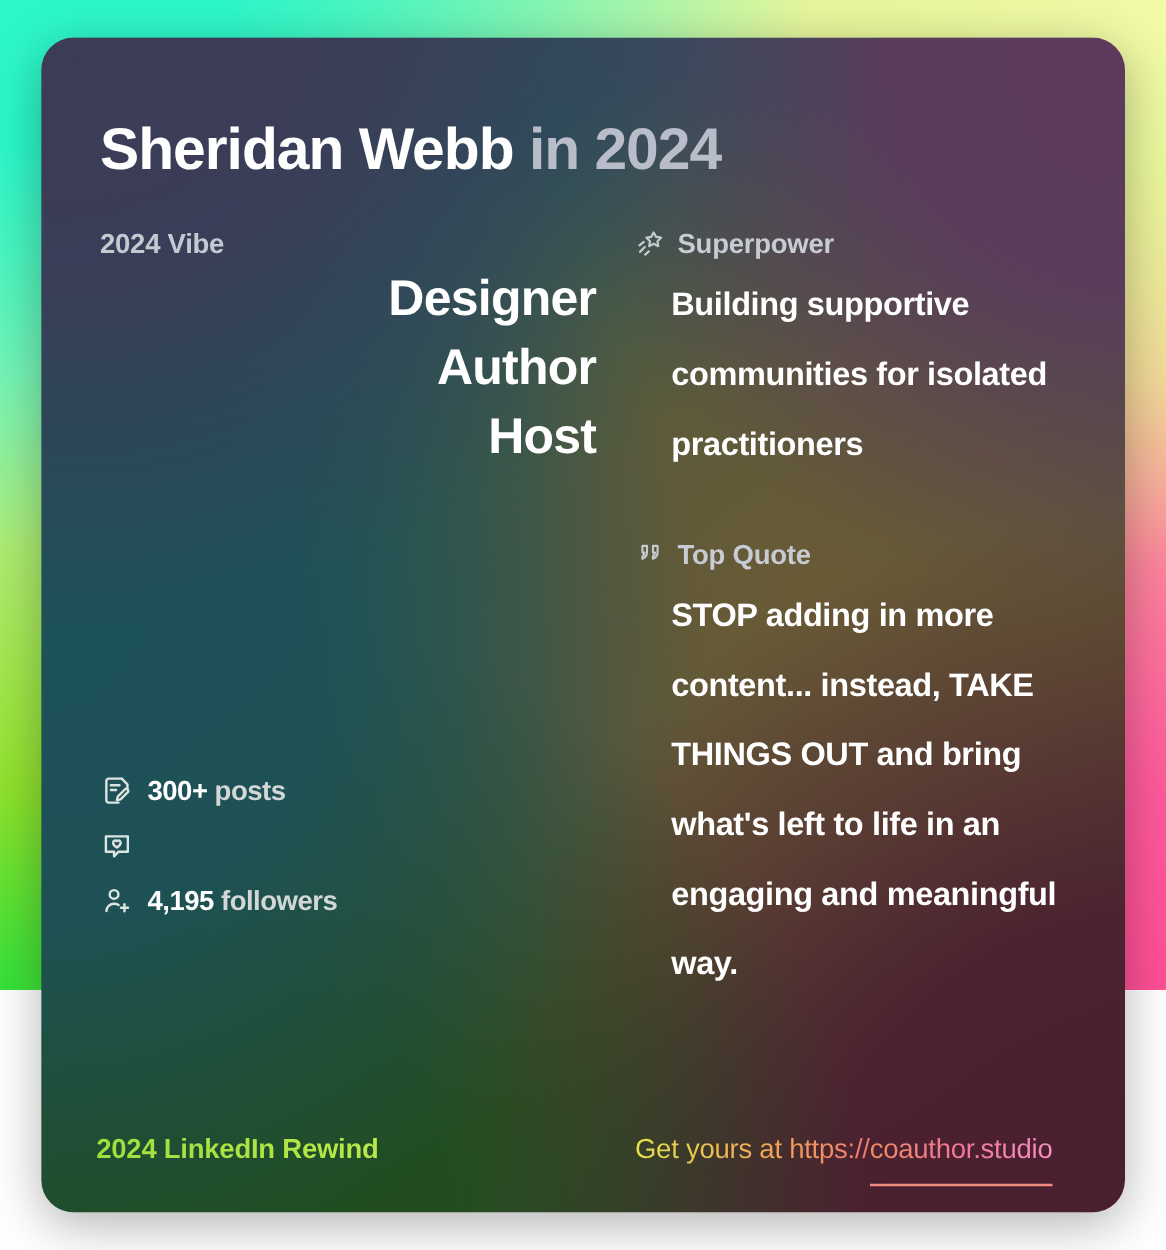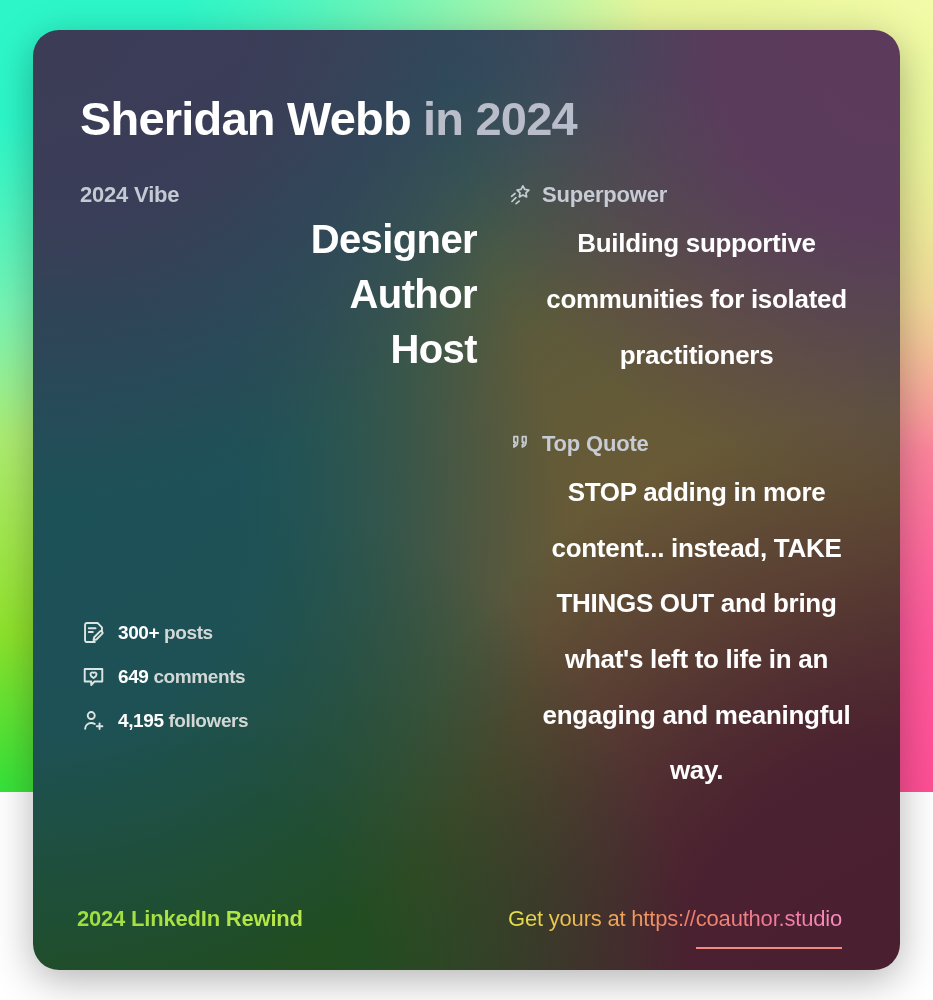--- a/index.html
+++ b/index.html
@@ -44,21 +44,21 @@
     letter-spacing:-0.8px;
     margin-top:24px; margin-left:3px;
     white-space:nowrap;
   }
   #title .name { color:#ffffff; font-weight:700; }
   #title .year { color:#b9bdc9; font-weight:600; }
 
   
   #body { display:flex; margin-top:39px; }
   #col-left  { width:400px; flex:none; padding-left:3px; position:relative; }
-  #col-right { flex:1; padding-left:30px;text-align:center; }
+  #col-right { flex:1; padding-left:30px; }
 
   .section-label {
     display:flex; align-items:center; gap:9px;
     color:#c7ccd4; font-size:22px; font-weight:700;
     letter-spacing:-0.2px;
   }
   .section-label.plain { color:#c4c9d2; font-weight:600; }
 
   #vibe-label { margin-bottom:4px; }
   #vibe-list { margin-top:2px; }
@@ -68,21 +68,21 @@
   }
 
   
   #stats { position:absolute; left:3px; top:437px; width:100%; }
   .stat-row {
     display:flex; align-items:center; gap:11px;
     margin-bottom:17px;
   }
   .stat-row:last-child { margin-bottom:0; }
   .stat-icon { width:27px; height:27px; flex:none; opacity:.92; display:block; }
-  .stat-text { font-size:19px; letter-spacing:-0.4px; white-space:nowrap; }
+  .stat-text { font-size:22px; letter-spacing:-0.4px; white-space:nowrap; }
   .stat-value { color:#ffffff; font-weight:700; }
   .stat-unit  { color:#d3d8d6; font-weight:600; }
 
   
   .block { margin-bottom:48px; }
   .block-icon { width:26px; height:26px; flex:none; display:block; opacity:.9; }
   .block-body {
     color:#ffffff; font-size:26px; font-weight:700;
     line-height:2.14; letter-spacing:-0.3px;
     margin-top:8px; padding-left:30px;
@@ -153,24 +153,20 @@
                 <span class="stat-value">300+</span>
                 <span class="stat-unit">posts</span>
               </div>
             </div>
 
             <div class="stat-row">
               <svg class="stat-icon" viewBox="0 0 24 24" fill="none" stroke="#eef2ef" stroke-width="1.7" stroke-linecap="round" stroke-linejoin="round">
                 <path d="M4.2 5.4h15.6v11H13l-3 3.2V16.4H4.2z"></path>
                 <path d="M12 13.4s-2.7-1.8-2.7-3.5a1.6 1.6 0 0 1 2.7-1.1 1.6 1.6 0 0 1 2.7 1.1c0 1.7-2.7 3.5-2.7 3.5z"></path>
               </svg>
-              <div class="stat-text">
-                <span class="stat-value">649</span>
-                <span class="stat-unit">comments</span>
-              </div>
             </div>
 
 
             <div class="stat-row">
               <svg class="stat-icon" viewBox="0 0 24 24" fill="none" stroke="#eef2ef" stroke-width="1.7" stroke-linecap="round" stroke-linejoin="round">
                 <circle cx="10" cy="7.6" r="3.1"></circle>
                 <path d="M4.6 19.4c0-3 2.4-5.2 5.4-5.2 1.2 0 2.3.3 3.2.9"></path>
                 <path d="M17.4 14.6v5"></path>
                   <path d="M14.9 17.1h5"></path>
               </svg>

